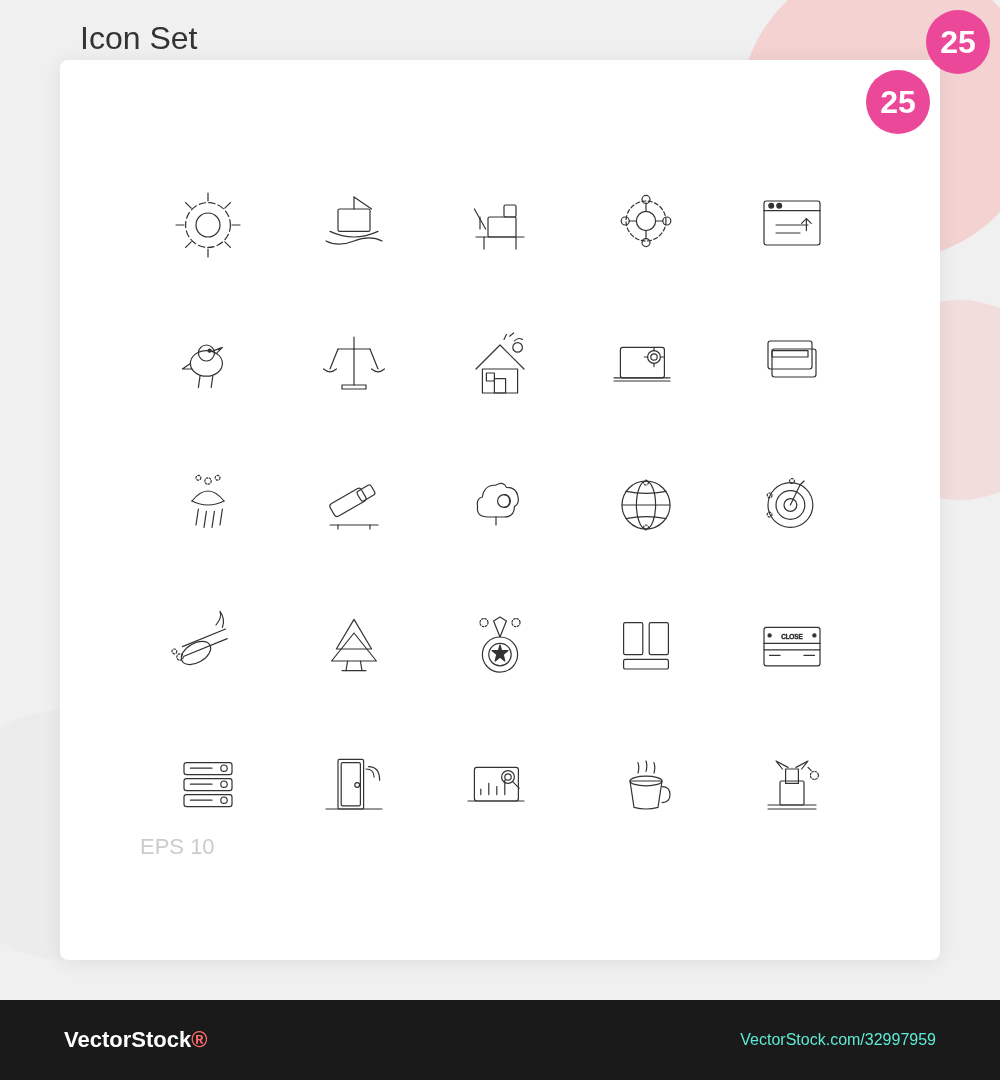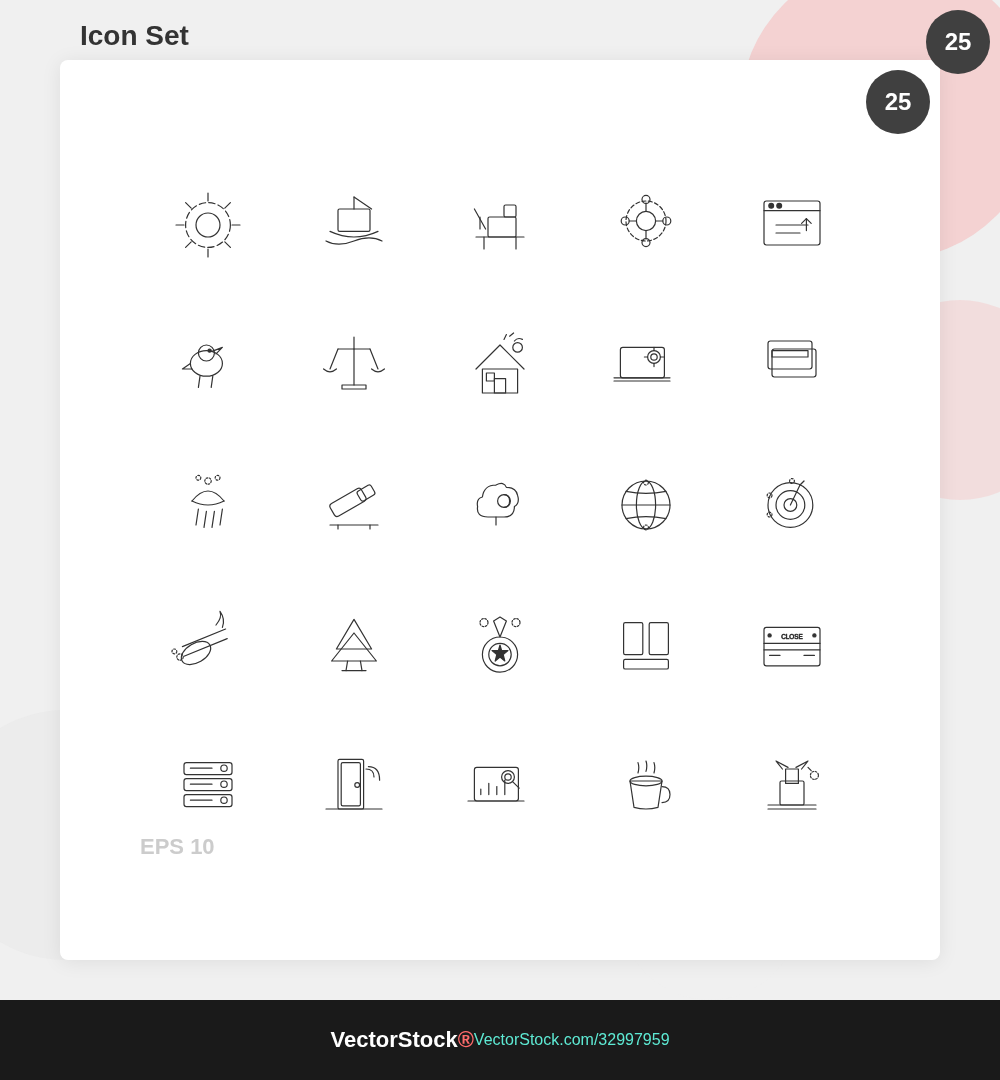--- a/index.html
+++ b/index.html
@@ -70,38 +70,38 @@
     .header {
       position: absolute;
       top: 20px;
       left: 80px;
       display: flex;
       align-items: center;
       gap: 20px;
     }
 
     .title {
-      font-size: 28px;
-      font-weight: bold;
+      font-size: 32px;
+      font-weight: normal;
       color: #333;
     }
 
     .badge {
       position: absolute;
       top: 10px;
       right: 10px;
       width: 64px;
       height: 64px;
-      background: #404040;
+      background: #ec4899;
       border-radius: 50%;
       display: flex;
       align-items: center;
       justify-content: center;
       color: white;
-      font-size: 24px;
+      font-size: 32px;
       font-weight: bold;
     }
 
     
     .icons-grid {
       position: absolute;
       top: 100px;
       left: 80px;
       right: 80px;
       display: grid;
@@ -129,21 +129,21 @@
     
     .footer-bar {
       position: absolute;
       bottom: 0;
       left: 0;
       right: 0;
       height: 80px;
       background: #1a1a1a;
       display: flex;
       align-items: center;
-      justify-content: center;
+      justify-content: space-between;
       padding: 0 64px;
     }
 
     .footer-logo {
       color: white;
       font-size: 22px;
       font-weight: bold;
     }
 
     .footer-logo span {
@@ -155,21 +155,21 @@
       font-size: 16px;
     }
 
     
     .eps-text {
       position: absolute;
       bottom: 100px;
       left: 80px;
       color: #ccc;
       font-size: 22px;
-      font-weight: bold;
+      font-weight: normal;
     }
   </style>
 </head>
 <body>
 
 <div class="bg-shape-top-right"></div>
 <div class="bg-shape-mid-right"></div>
 <div class="bg-shape-bottom-left"></div>
 <div class="bg-shape-bottom-right"></div>
 

